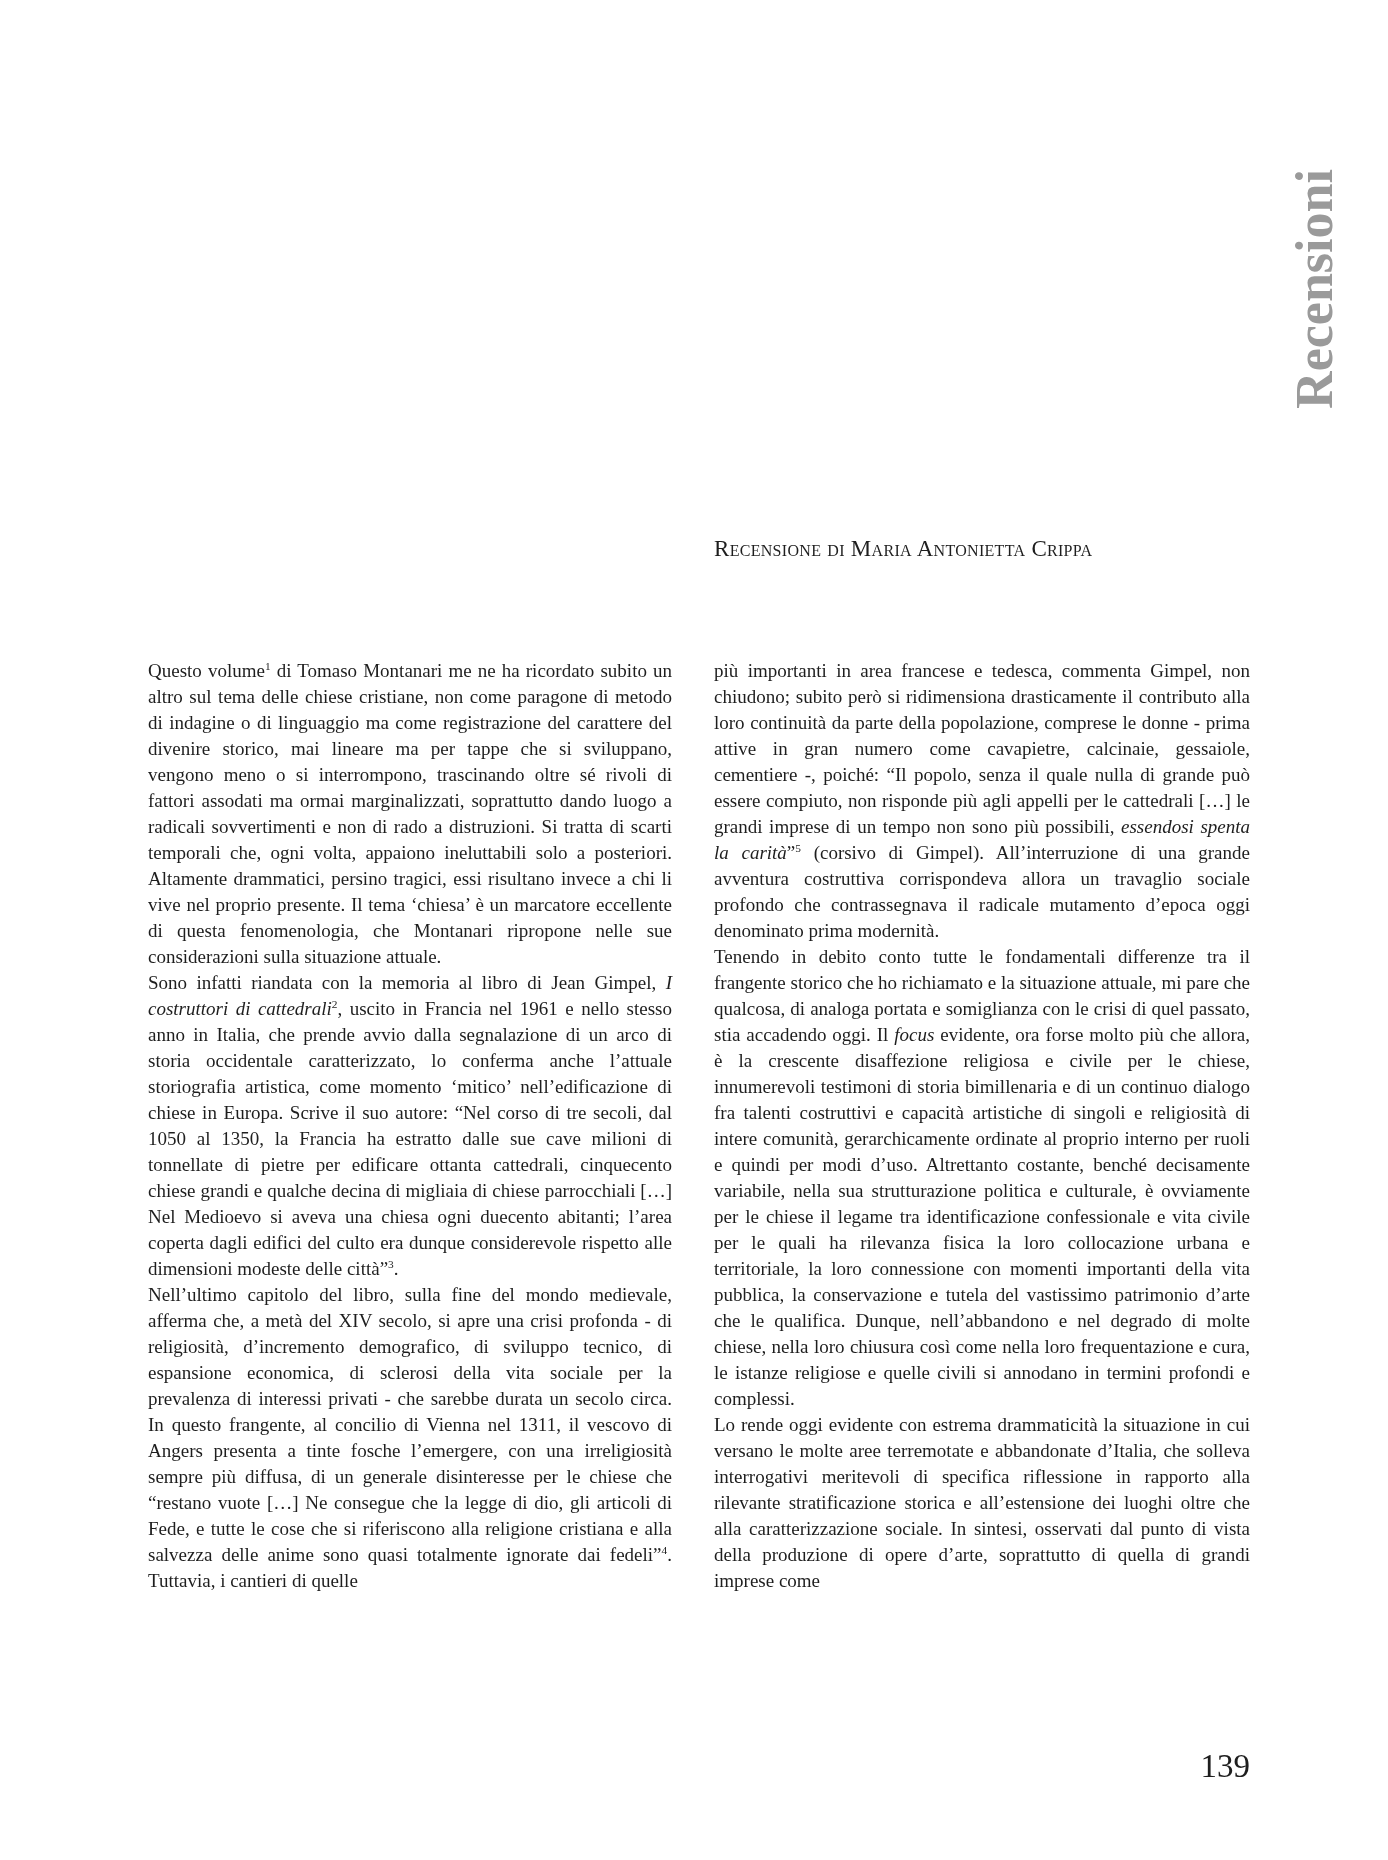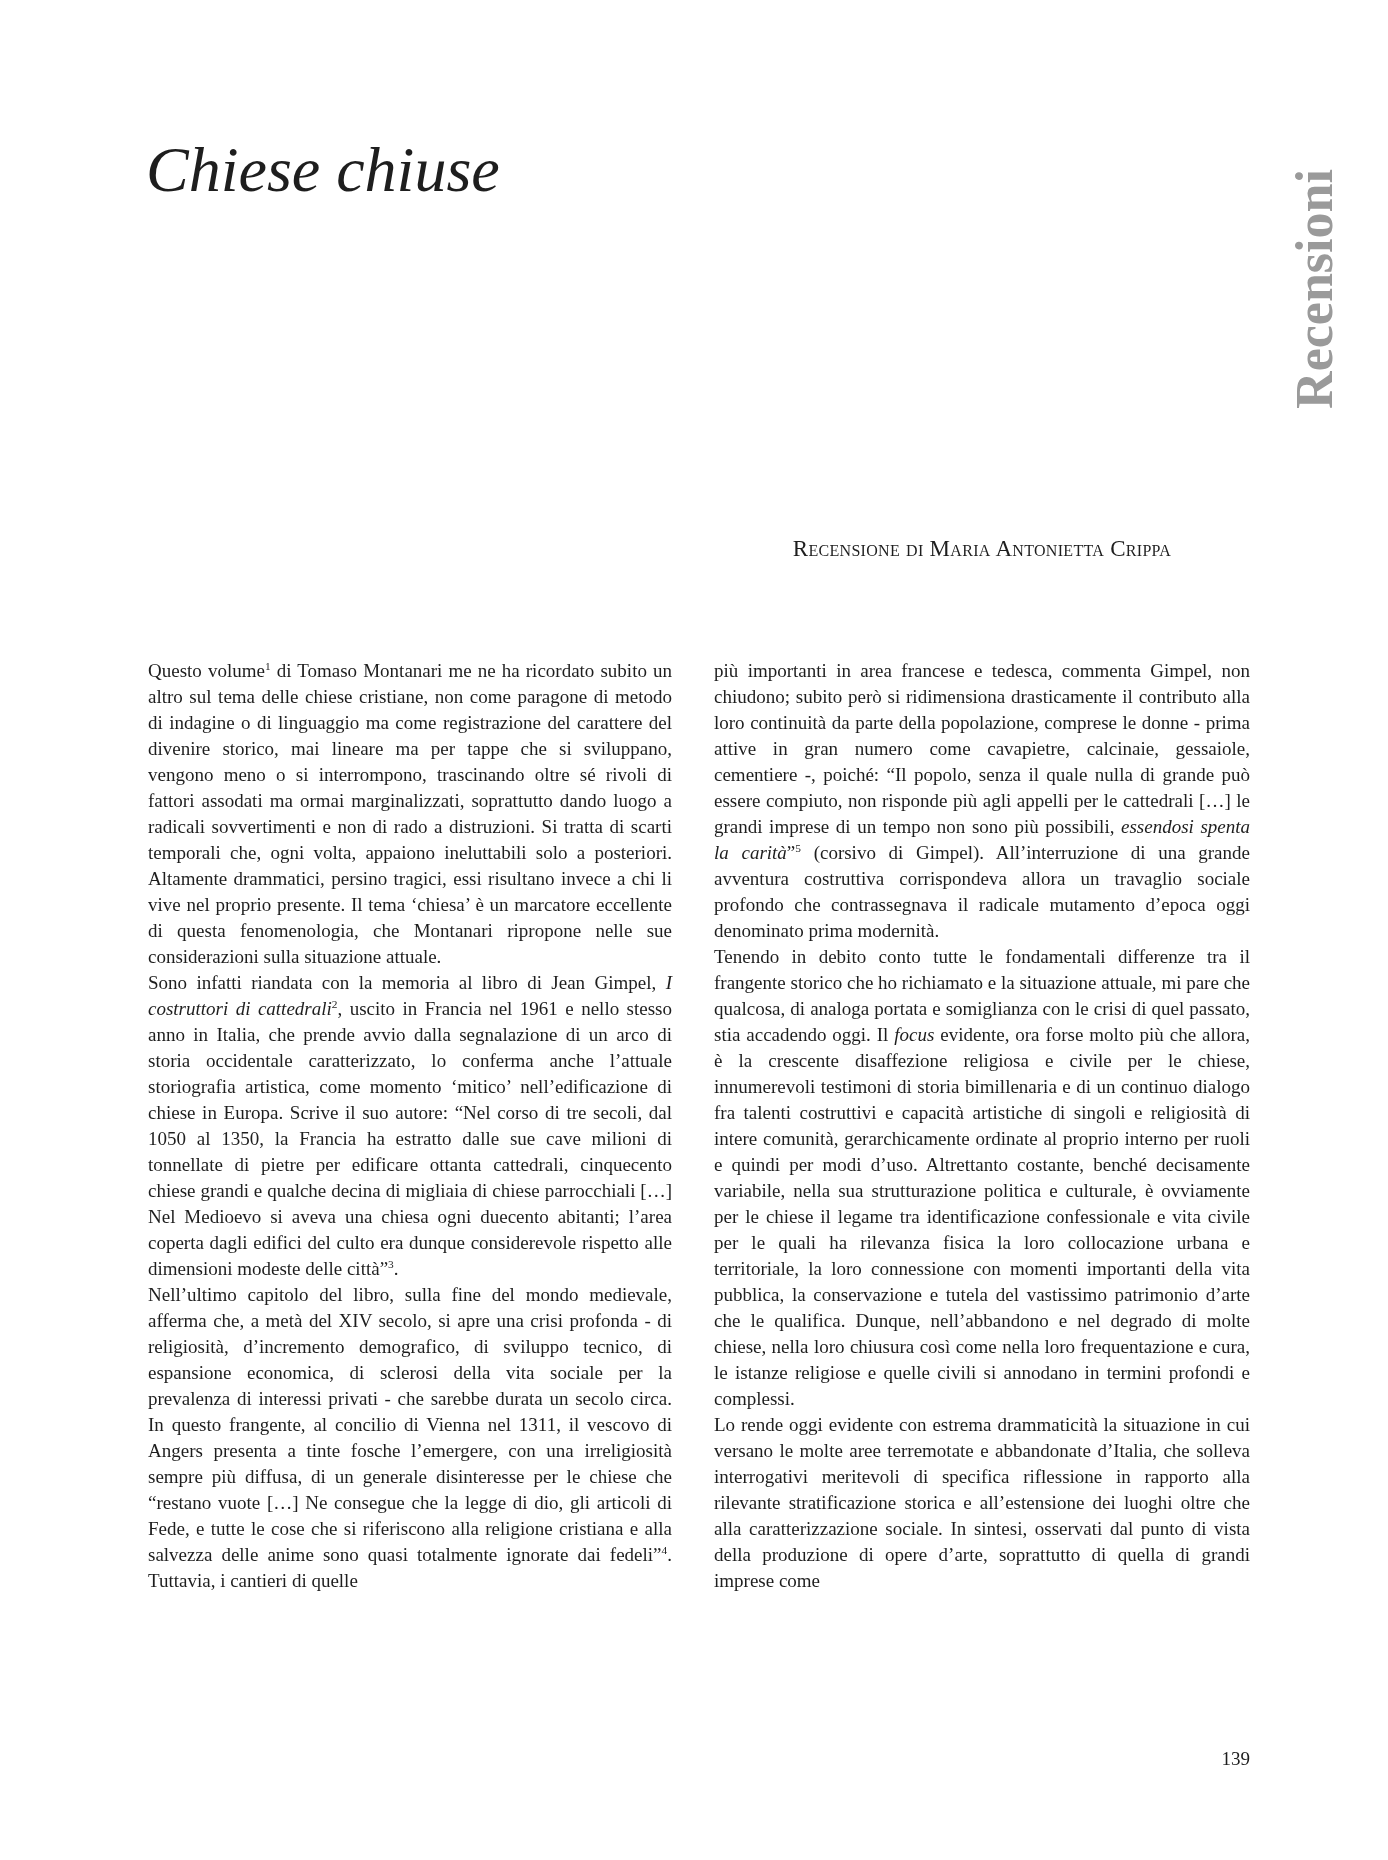--- a/index.html
+++ b/index.html
@@ -27,45 +27,44 @@
     font-size:52px;font-weight:bold;
     color:var(--label,#9a9a9a);
   }
   .book-ref{
     position:absolute;left:148px;top:481px;
     font-variant:small-caps;font-size:23px;letter-spacing:0.4px;
     white-space:nowrap;
   }
   .byline{
     position:absolute;left:714px;top:536px;width:536px;
-    text-align:center;
+    text-align:left;
     font-variant:small-caps;font-size:23px;letter-spacing:0.3px;
     white-space:nowrap;
   }
   .column{
     position:absolute;top:658px;
     font-size:19px;line-height:26px;
     text-align:justify;
   }
   .column-left{left:148px;width:524px;}
   .column-right{left:714px;width:536px;}
   .column p{margin:0;padding:0;}
   .it{font-style:italic;}
   sup.fn{font-size:0.6em;line-height:0;vertical-align:super;}
   .page-number{
     position:absolute;left:1140px;top:1748px;width:110px;
-    text-align:right;font-size:19px;
+    text-align:right;font-size:33px;
   }
 </style>
 </head>
 <body>
 
 <div class="page">
 
-  <h1 class="title">Chiese chiuse</h1>
 
   <div class="section-label">Recensioni</div>
 
 
   <div class="byline">Recensione di Maria Antonietta Crippa</div>
 
   <div class="column column-left">
       <p><span>Questo volume</span><sup class="fn">1</sup><span> di Tomaso Montanari me ne ha ricordato subito un altro sul tema delle chiese cristiane, non come paragone di metodo di indagine o di linguaggio ma come registrazione del carattere del divenire storico, mai lineare ma per tappe che si sviluppano, vengono meno o si interrompono, trascinando oltre sé rivoli di fattori assodati ma ormai marginalizzati, soprattutto dando luogo a radicali sovvertimenti e non di rado a distruzioni. Si tratta di scarti temporali che, ogni volta, appaiono ineluttabili solo a posteriori. Altamente drammatici, persino tragici, essi risultano invece a chi li vive nel proprio presente. Il tema ‘chiesa’ è un marcatore eccellente di questa fenomenologia, che Montanari ripropone nelle sue considerazioni sulla situazione attuale.</span></p>
       <p><span>Sono infatti riandata con la memoria al libro di Jean Gimpel, </span><span class="it">I costruttori di cattedrali</span><sup class="fn">2</sup><span>, uscito in Francia nel 1961 e nello stesso anno in Italia, che prende avvio dalla segnalazione di un arco di storia occidentale caratterizzato, lo conferma anche l’attuale storiografia artistica, come momento ‘mitico’ nell’edificazione di chiese in Europa. Scrive il suo autore: “Nel corso di tre secoli, dal 1050 al 1350, la Francia ha estratto dalle sue cave milioni di tonnellate di pietre per edificare ottanta cattedrali, cinquecento chiese grandi e qualche decina di migliaia di chiese parrocchiali […] Nel Medioevo si aveva una chiesa ogni duecento abitanti; l’area coperta dagli edifici del culto era dunque considerevole rispetto alle dimensioni modeste delle città”</span><sup class="fn">3</sup><span>.</span></p>
       <p><span>Nell’ultimo capitolo del libro, sulla fine del mondo medievale, afferma che, a metà del XIV secolo, si apre una crisi profonda - di religiosità, d’incremento demografico, di sviluppo tecnico, di espansione economica, di sclerosi della vita sociale per la prevalenza di interessi privati - che sarebbe durata un secolo circa. In questo frangente, al concilio di Vienna nel 1311, il vescovo di Angers presenta a tinte fosche l’emergere, con una irreligiosità sempre più diffusa, di un generale disinteresse per le chiese che “restano vuote […] Ne consegue che la legge di dio, gli articoli di Fede, e tutte le cose che si riferiscono alla religione cristiana e alla salvezza delle anime sono quasi totalmente ignorate dai fedeli”</span><sup class="fn">4</sup><span>. Tuttavia, i cantieri di quelle</span></p>

